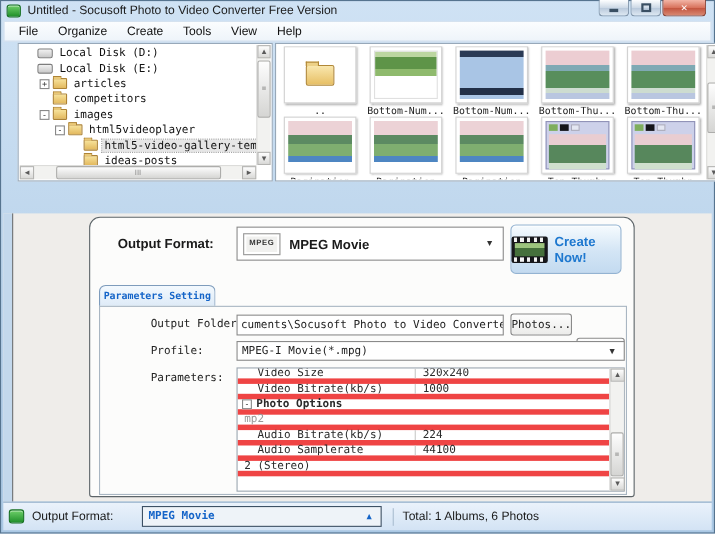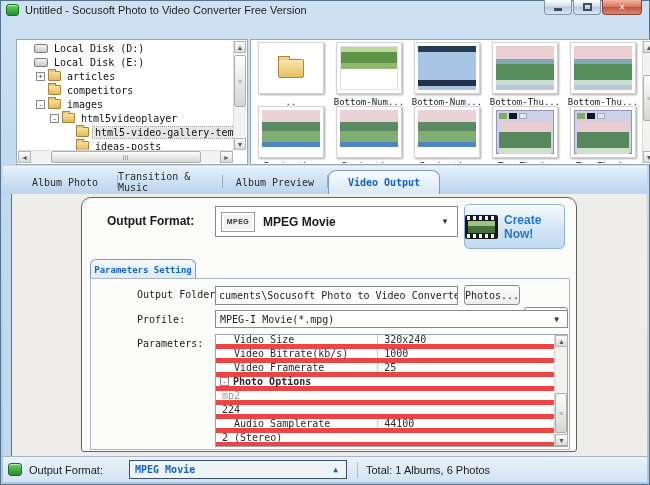--- a/index.html
+++ b/index.html
@@ -178,20 +178,28 @@
         </div>
       <div class="win-btn">
           <span class="glyph-max"></span>
         </div>
       <div class="win-btn close">
           <span>✕</span>
         </div>
     </div>
   </div>
 
+  <div class="menubar" id="menubar">
+      <span class="menu-item">File</span>
+      <span class="menu-item">Organize</span>
+      <span class="menu-item">Create</span>
+      <span class="menu-item">Tools</span>
+      <span class="menu-item">View</span>
+      <span class="menu-item">Help</span>
+    </div>
 
   <div class="explorer">
     <div class="panel tree-panel">
       <div class="tree-items" id="tree">
           <div class="tree-row" style="padding-left: 4px;">
             <span class="exp-spacer"></span>
             <span class="icon-drive"></span>
             <span class="tree-label">Local Disk (D:)</span>
           </div>
           <div class="tree-row" style="padding-left: 4px;">
@@ -322,29 +330,20 @@
           </div>
         </div>
       <div class="sb-v">
         <div class="sb-btn" style="position:absolute;top:0;left:0;">▲</div>
         <div class="sb-thumb" style="top:34px;height:46px;">≡</div>
         <div class="sb-btn" style="position:absolute;bottom:0;left:0;">▼</div>
       </div>
     </div>
   </div>
 
-  <div class="tabbar" id="tabbar">
-      <div class="tab">Album Photo</div>
-      <div class="tab-sep"></div>
-      <div class="tab">Transition &amp; Music</div>
-      <div class="tab-sep"></div>
-      <div class="tab">Album Preview</div>
-      <div class="tab-sep"></div>
-      <div class="tab active">Video Output</div>
-    </div>
 
   <div class="main">
     <div class="card">
       <div class="fmt-label">Output Format:</div>
       <div class="fmt-select">
         <span class="mpeg-badge">MPEG</span>
         <span class="fmt-text">MPEG Movie</span>
         <span class="dd-arrow">▼</span>
       </div>
       <div class="create-btn">
@@ -371,34 +370,31 @@
         <div class="param-table">
           <div class="pt-rows" id="ptrows">
               <div class="pt-row">
                 <div class="pt-name">Video Size</div>
                 <div class="pt-val">320x240</div>
               </div>
               <div class="pt-row">
                 <div class="pt-name">Video Bitrate(kb/s)</div>
                 <div class="pt-val">1000</div>
               </div>
-              <div class="pt-row">
-                <div class="pt-name">Video Framerate</div>
-                <div class="pt-val">25</div>
-              </div>
               <div class="pt-row group">
                 <div class="pt-gname">
                   <span class="pt-exp">-</span>
                   <span>Photo Options</span>
                 </div>
               </div>
               <div class="pt-row muted">
                 <div class="pt-val">mp2</div>
               </div>
               <div class="pt-row">
+                <div class="pt-name">Audio Bitrate(kb/s)</div>
                 <div class="pt-val">224</div>
               </div>
               <div class="pt-row">
                 <div class="pt-name">Audio Samplerate</div>
                 <div class="pt-val">44100</div>
               </div>
               <div class="pt-row">
                 <div class="pt-val">2 (Stereo)</div>
               </div>
             </div>

